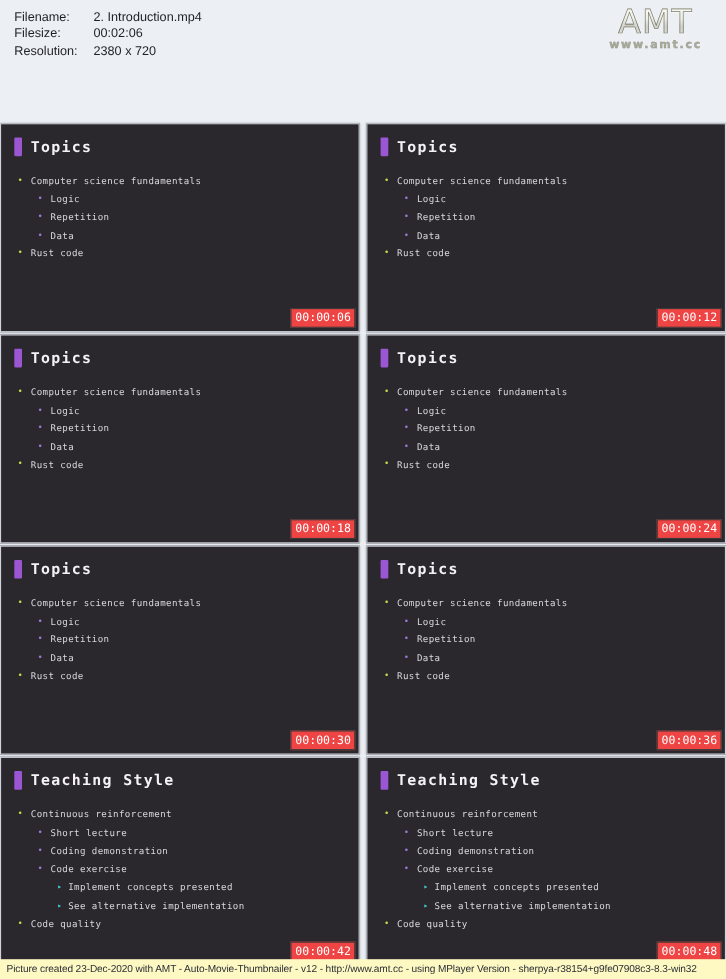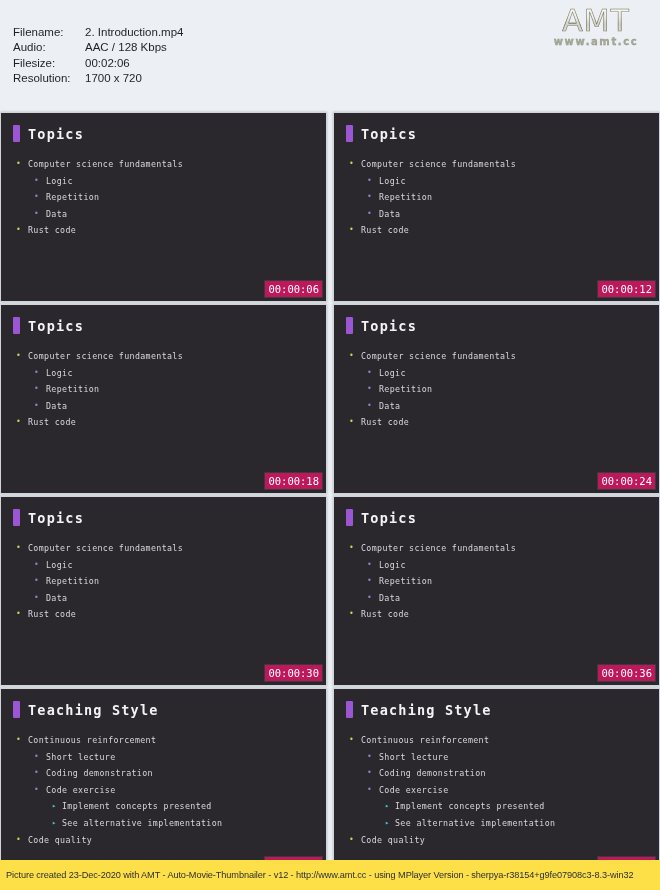--- a/index.html
+++ b/index.html
@@ -23,21 +23,20 @@
     width: 660px;
     height: 110px;
     background: #eceff4;
   }
 
   #meta-table {
     position: absolute;
     left: 13px;
     top: 9px;
     border-collapse: collapse;
-    margin-top: 16px;
   }
   #meta-table td {
     font-size: 11.5px;
     color: #1d2026;
     line-height: 15.3px;
     padding: 0;
     white-space: nowrap;
     vertical-align: top;
   }
   #meta-table td.meta-key {
@@ -154,38 +153,38 @@
   .lvl2 { padding-left: 21px; }
   .lvl2 .marker { width: 12px; color: #9b7ad6; font-size: 8px; }
 
   .lvl3 { padding-left: 39px; }
   .lvl3 .marker { width: 10px; color: #3fc7c9; font-size: 7px; }
 
   .timestamp {
     position: absolute;
     right: 3px;
     bottom: 3px;
-    background: #be185d;
+    background: #ef4444;
     color: #ffffff;
     font-family: "DejaVu Sans Mono", monospace;
     font-size: 10.5px;
     line-height: 14px;
     padding: 1px 3px 1px 3px;
     letter-spacing: 0px;
     border: 1px solid #3a3a3a;
   }
 
   
   #footer {
     position: absolute;
     left: 0;
     bottom: 0;
     width: 660px;
-    height: 30px;
-    background: #fde047;
+    height: 18px;
+    background: #fef9c3;
     display: flex;
     align-items: center;
   }
   #footer-text {
     font-size: 9.2px;
     color: #2b2f36;
     padding-left: 6px;
     white-space: nowrap;
     letter-spacing: -0.1px;
   }
@@ -194,30 +193,26 @@
 <body>
 
 <div id="header">
   <table id="meta-table">
     <tbody>
         <tr>
           <td class="meta-key">Filename:</td>
           <td class="meta-value">2. Introduction.mp4</td>
         </tr>
         <tr>
-          <td class="meta-key">Audio:</td>
-          <td class="meta-value">AAC / 128 Kbps</td>
-        </tr>
-        <tr>
           <td class="meta-key">Filesize:</td>
           <td class="meta-value">00:02:06</td>
         </tr>
         <tr>
           <td class="meta-key">Resolution:</td>
-          <td class="meta-value">1700 x 720</td>
+          <td class="meta-value">2380 x 720</td>
         </tr>
       </tbody>
   </table>
 
   <div id="logo">
     <div id="logo-mark">AMT</div>
     <div id="logo-url">www.amt.cc</div>
   </div>
 </div>
 

